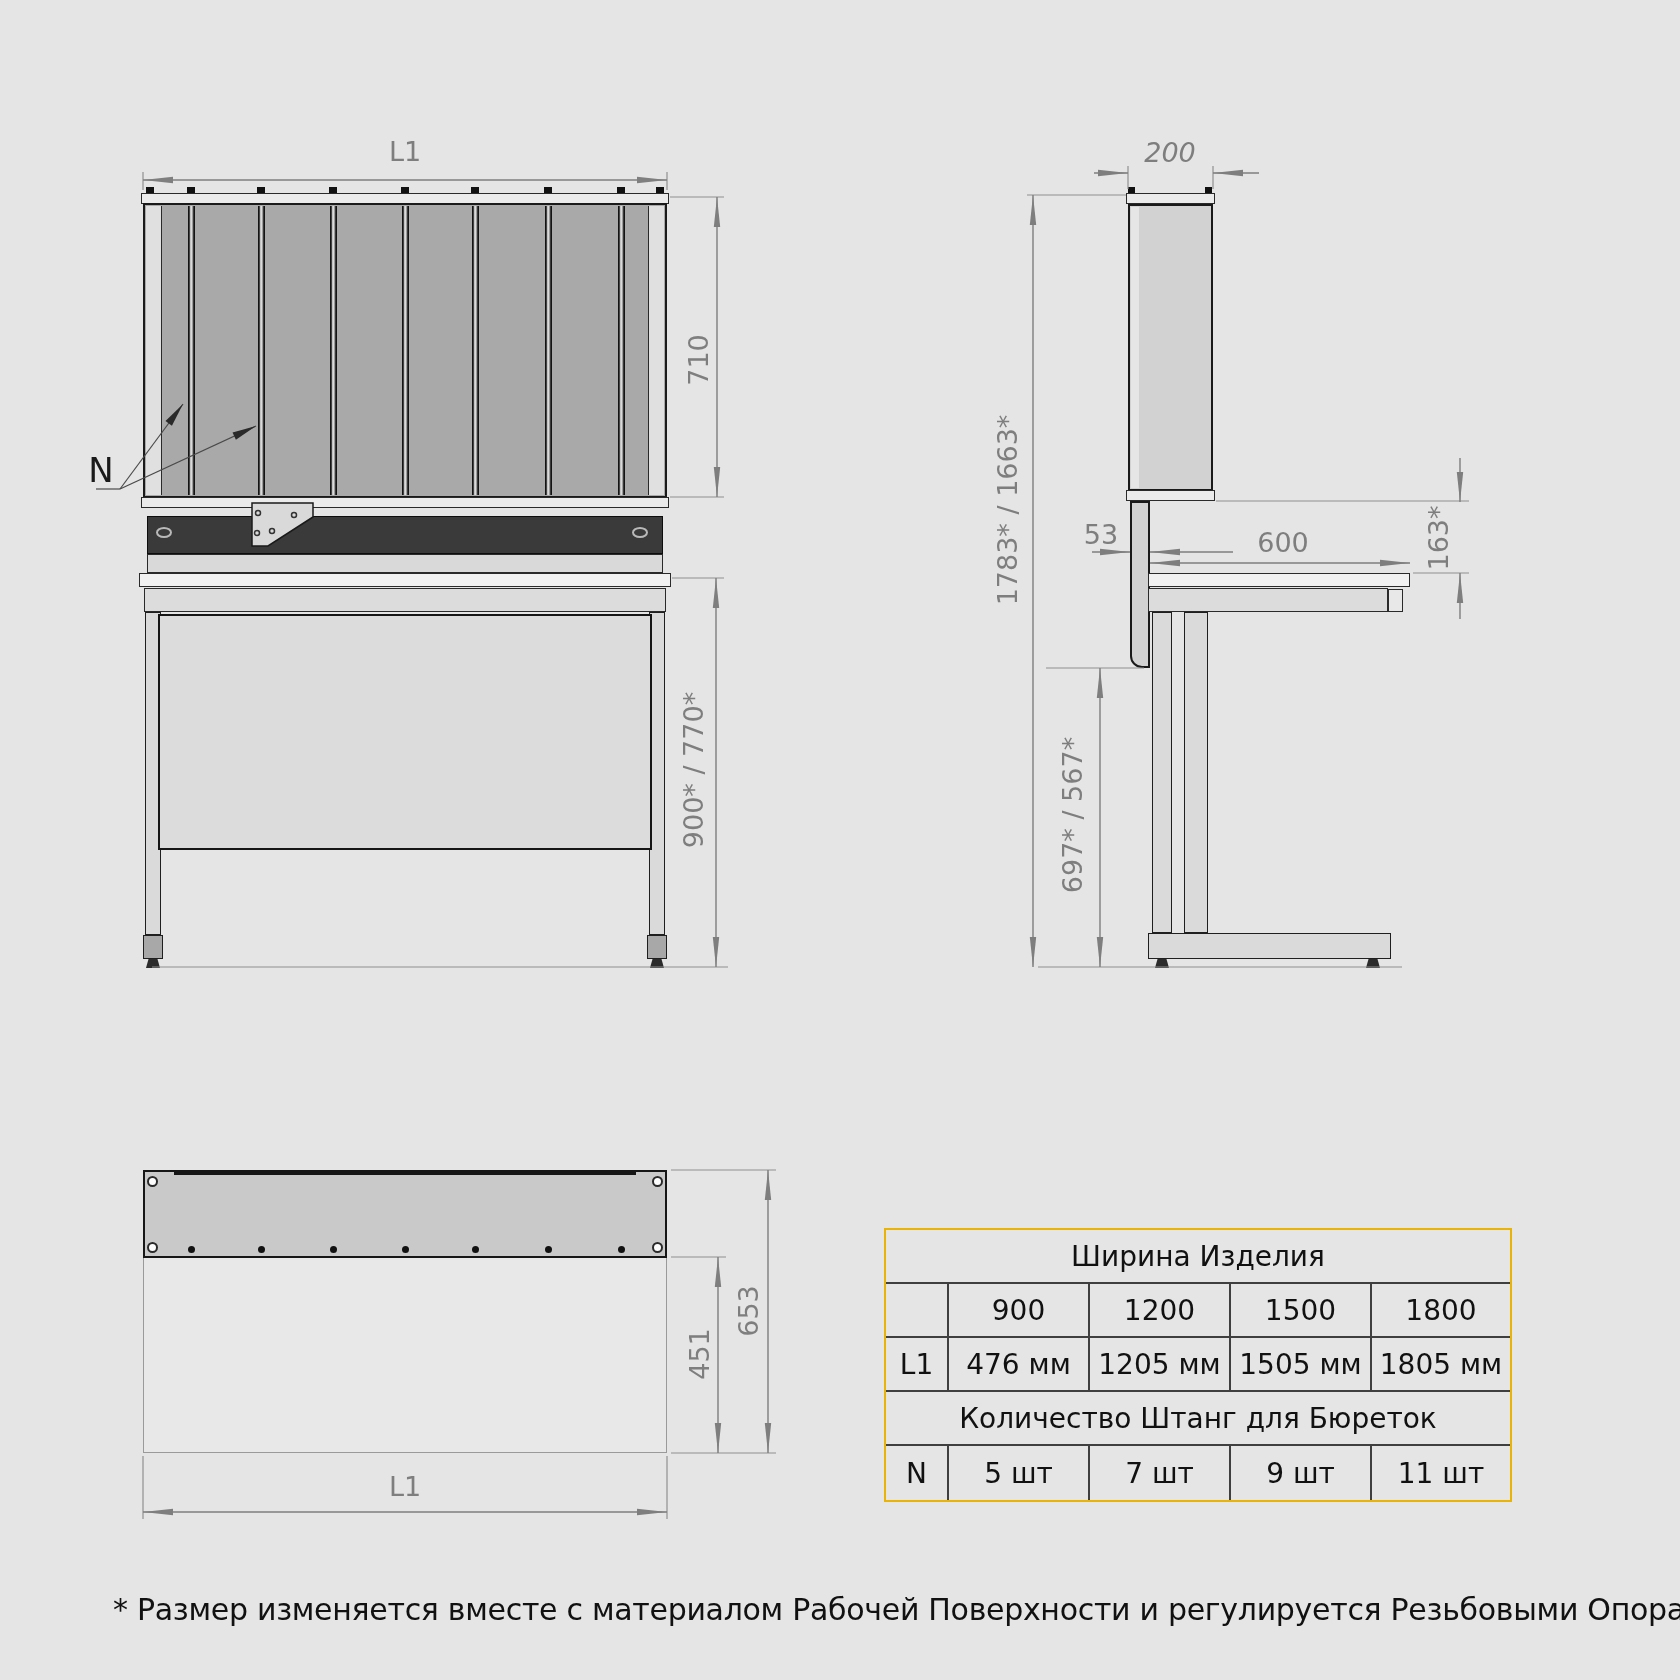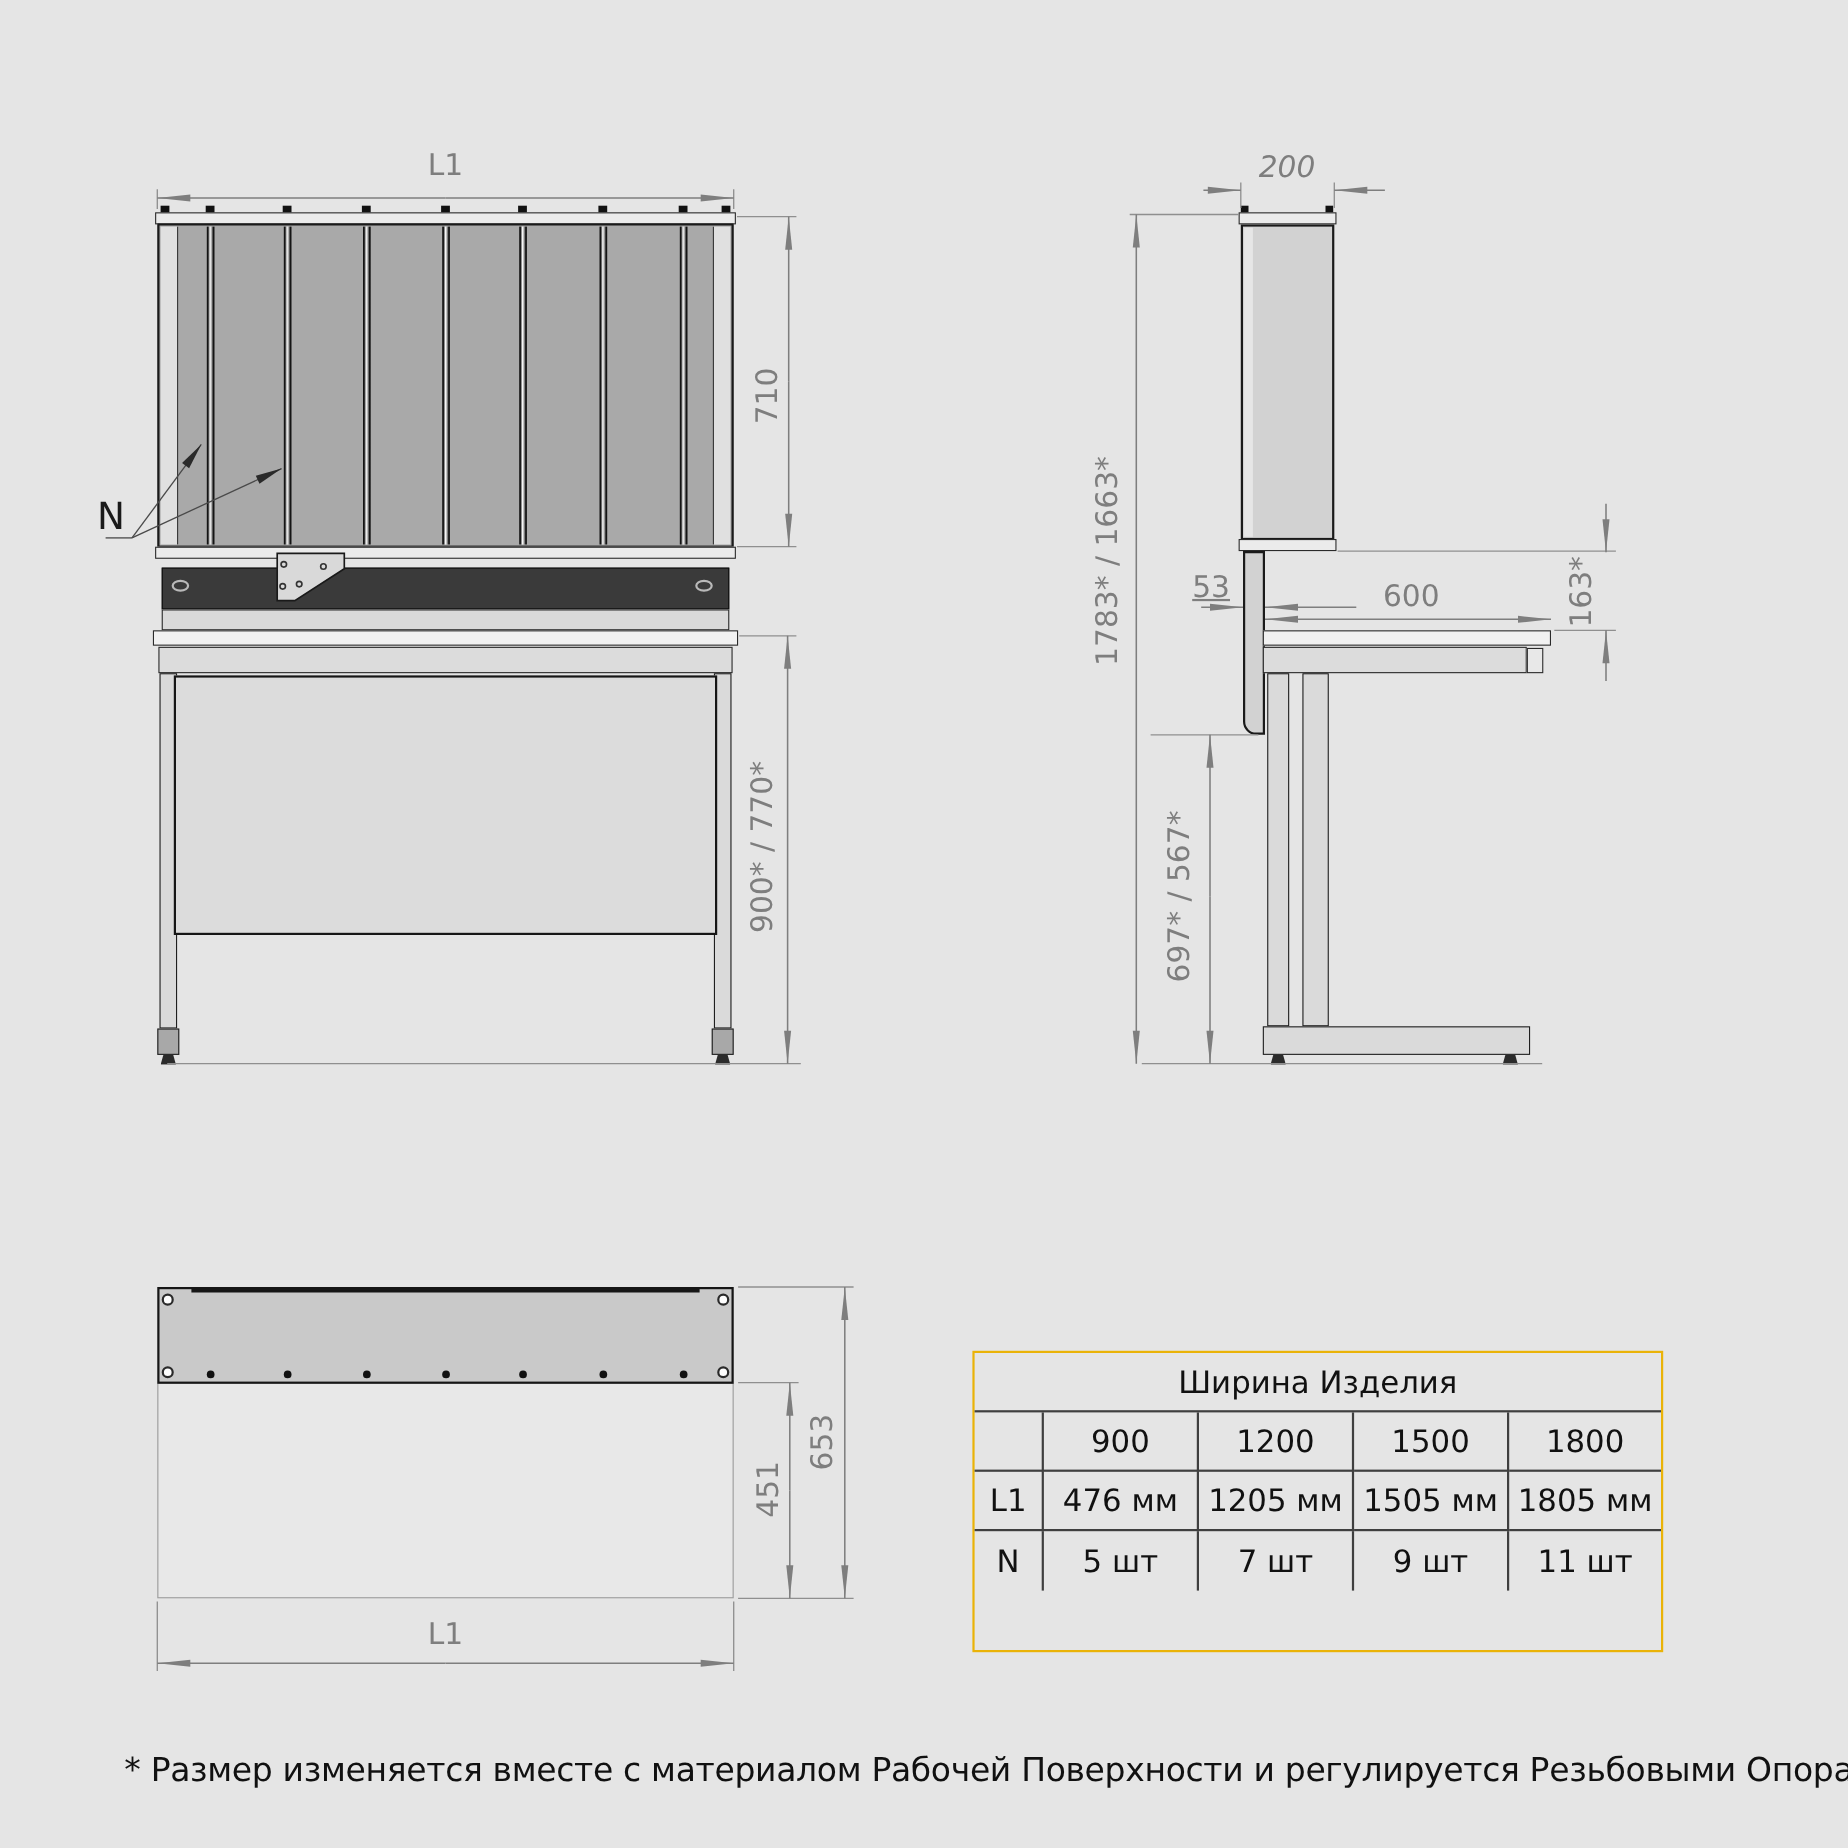--- a/index.html
+++ b/index.html
@@ -190,21 +190,21 @@
     </g>
   </svg>
 
   <div class="dim" style="left:405px;top:151px;">L1</div>
   <div class="dim rot" style="left:698px;top:360px;">710</div>
   <div class="dim rot" style="left:693px;top:770px;">900* / 770*</div>
   <div class="dim dark-label" style="left:101px;top:470px;font-size:34px;">N</div>
 
   <div class="dim" style="left:1170px;top:152px;font-style:italic;">200</div>
   <div class="dim rot" style="left:1007px;top:510px;">1783* / 1663*</div>
-  <div class="dim" style="left:1101px;top:534px;text-decoration:underline;">53</div>
+  <div class="dim" style="left:1101px;top:534px;">53</div>
   <div class="dim" style="left:1283px;top:542px;">600</div>
   <div class="dim rot" style="left:1438px;top:538px;">163*</div>
   <div class="dim rot" style="left:1072px;top:815px;">697* / 567*</div>
 
   <div class="dim rot" style="left:699px;top:1354px;">451</div>
   <div class="dim rot" style="left:748px;top:1311px;">653</div>
   <div class="dim" style="left:405px;top:1486px;">L1</div>
 
   <div id="spec">
     <div class="cell span">Ширина Изделия</div>
@@ -214,20 +214,21 @@
     <div class="cell">1200</div>
     <div class="cell">1500</div>
     <div class="cell lastcol">1800</div>
 
     <div class="cell">L1</div>
     <div class="cell">476 мм</div>
     <div class="cell">1205 мм</div>
     <div class="cell">1505 мм</div>
     <div class="cell lastcol">1805 мм</div>
 
+    <div class="cell span">Количество Штанг для Бюреток</div>
 
     <div class="cell lastrow">N</div>
     <div class="cell lastrow">5 шт</div>
     <div class="cell lastrow">7 шт</div>
     <div class="cell lastrow">9 шт</div>
     <div class="cell lastrow lastcol">11 шт</div>
   </div>
 
   <div id="footnote">* Размер изменяется вместе с материалом Рабочей Поверхности и регулируется Резьбовыми Опорами</div>
 

